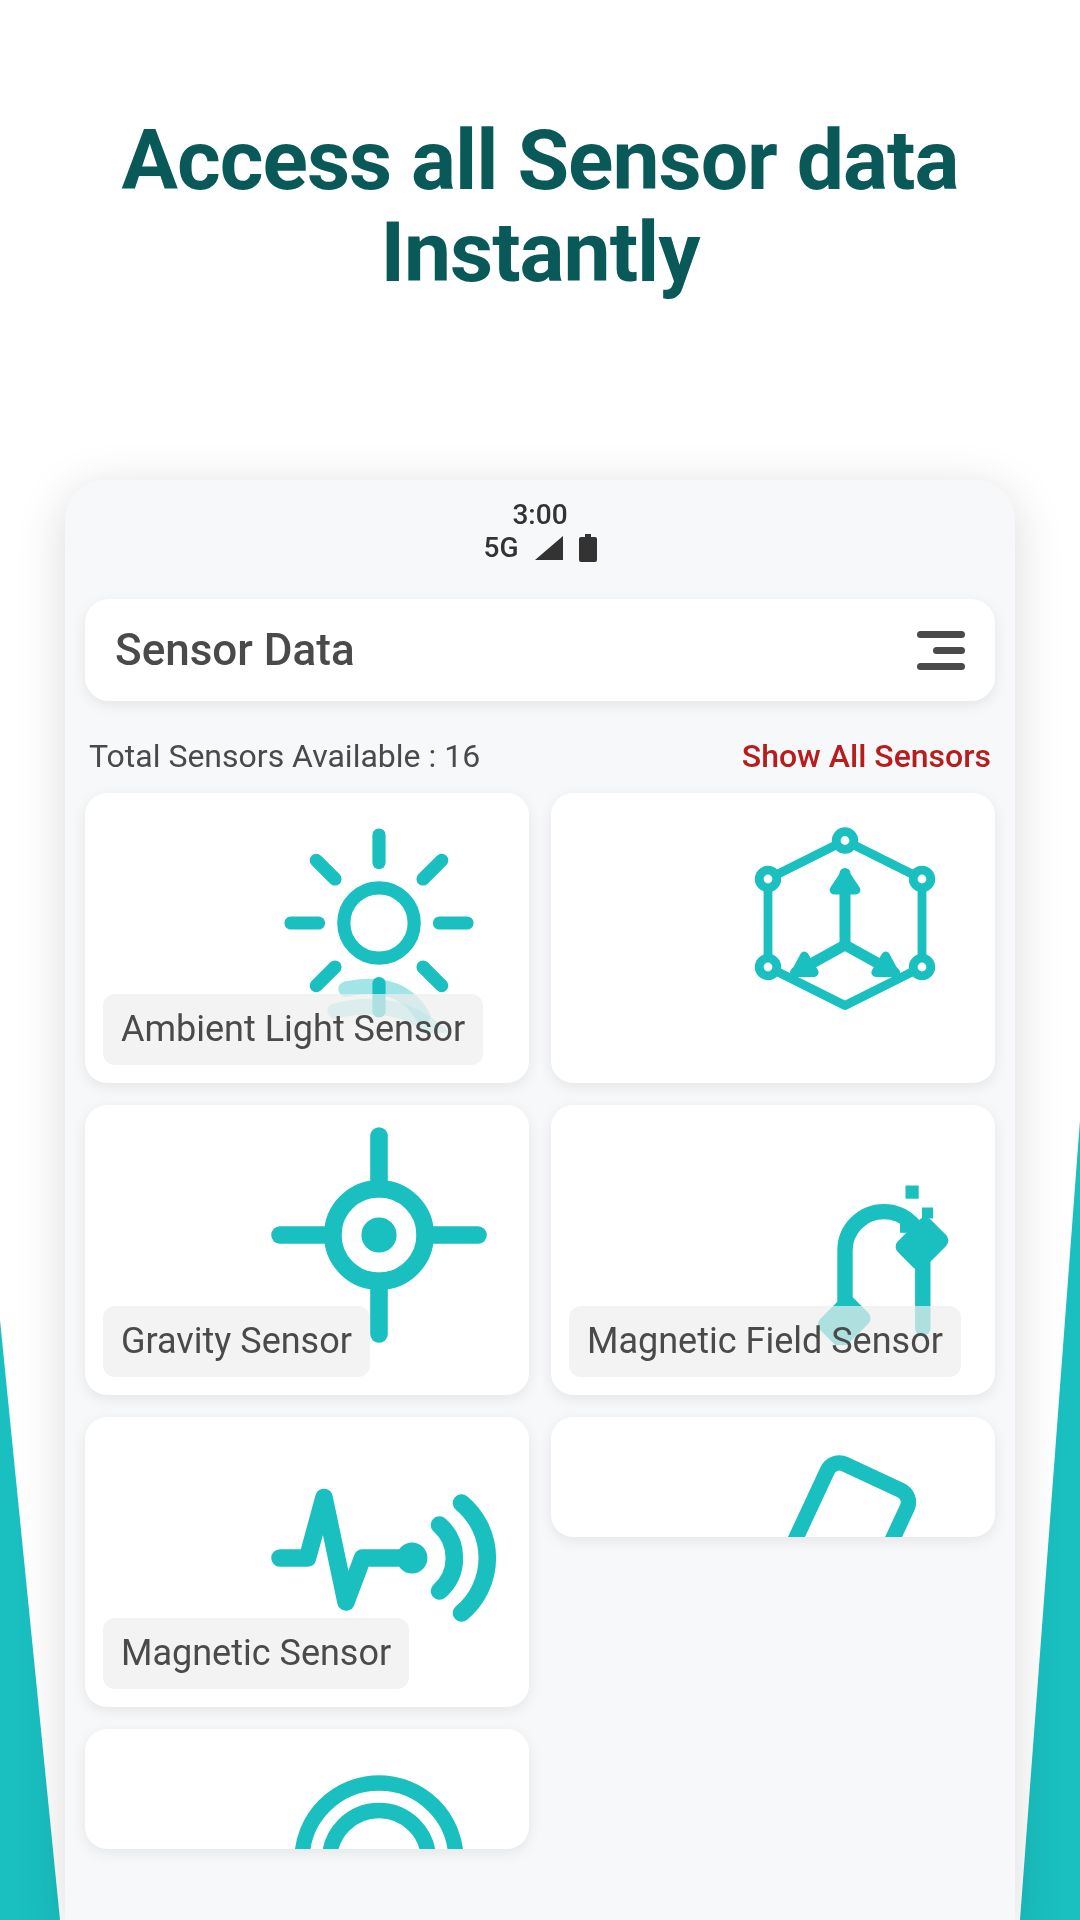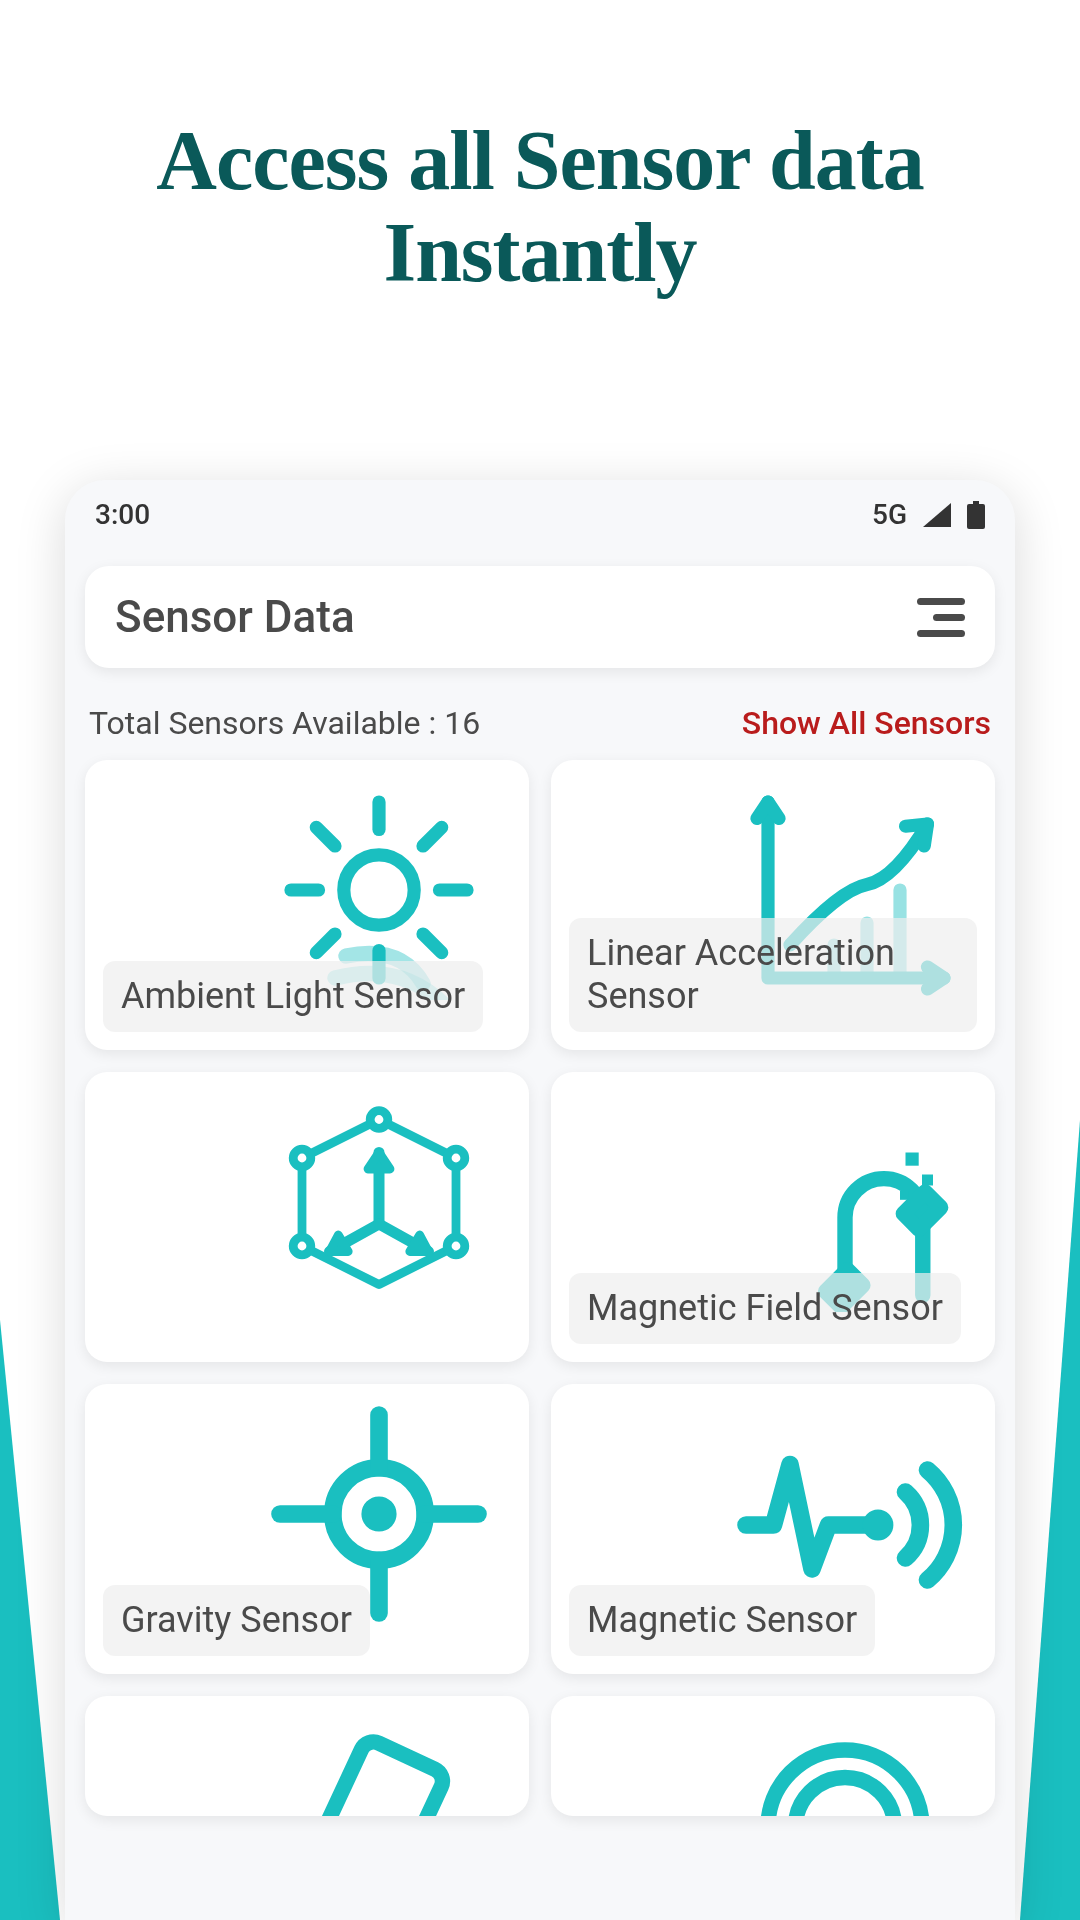--- a/index.html
+++ b/index.html
@@ -32,41 +32,41 @@
     border-color: transparent transparent #1abfc0 transparent;
   }
   .headline {
     text-align: center;
     color: #0a5959;
     font-size: 84px;
     font-weight: 700;
     line-height: 1.1;
     padding: 115px 40px 0;
     letter-spacing: -1px;
-    font-family: Liberation Serif, serif;
   }
   .phone-frame {
     position: absolute;
     top: 480px;
     left: 65px;
     width: 950px;
     height: 1440px;
     background: #f7f8fa;
     border-radius: 40px 40px 0 0;
     box-shadow: 0 10px 50px rgba(0,0,0,0.15);
     overflow: hidden;
   }
   .status-bar {
     display: flex;
     justify-content: space-between;
     align-items: center;
     padding: 18px 30px 10px;
     font-size: 28px;
     color: #333;
     font-weight: 500;
+    flex-direction: column;
   }
   .status-right { display: flex; align-items: center; gap: 16px; }
   .app-header {
     margin: 25px 20px 8px;
     background: #ffffff;
     border-radius: 24px;
     box-shadow: 0 4px 14px rgba(0,0,0,0.08);
     padding: 25px 30px;
     display: flex;
     justify-content: space-between;
@@ -200,35 +200,20 @@
           <line x1="140" y1="140" x2="157" y2="157"></line>
           <line x1="140" y1="60" x2="157" y2="43"></line>
           <line x1="43" y1="157" x2="60" y2="140"></line>
           <path d="M70 160 Q120 150 140 185" stroke="#1abfc0" stroke-opacity="0.4" stroke-width="14"></path>
           <path d="M60 180 Q120 165 160 205" stroke="#1abfc0" stroke-opacity="0.35" stroke-width="14"></path>
         </svg>
       </div>
       <div class="card-label">Ambient Light Sensor</div>
     </div>
 
-    <div class="card">
-      <div class="card-icon">
-        <svg viewBox="0 0 200 200" stroke="#1abfc0" fill="none" stroke-width="12" stroke-linecap="round" stroke-linejoin="round">
-          <path d="M30 20 L30 180 L190 180"></path>
-          <path d="M30 20 L20 35 M30 20 L40 35"></path>
-          <path d="M190 180 L175 170 M190 180 L175 190"></path>
-          <path d="M50 150 Q95 100 120 95 T175 40"></path>
-          <path d="M175 40 L155 42 M175 40 L172 60"></path>
-          <line x1="90" y1="150" x2="90" y2="175" stroke-opacity="0.45"></line>
-          <line x1="120" y1="130" x2="120" y2="175" stroke-opacity="0.45"></line>
-          <line x1="150" y1="100" x2="150" y2="175" stroke-opacity="0.45"></line>
-        </svg>
-      </div>
-      <div class="card-label">Linear Acceleration Sensor</div>
-    </div>
 
     <div class="card">
       <div class="card-icon">
         <svg viewBox="0 0 200 200" stroke="#1abfc0" fill="none" stroke-width="8" stroke-linecap="round" stroke-linejoin="round">
           <path d="M100 25 L170 60 L170 140 L100 175 L30 140 L30 60 Z"></path>
           <circle cx="100" cy="25" r="8" fill="#fff"></circle>
           <circle cx="170" cy="60" r="8" fill="#fff"></circle>
           <circle cx="170" cy="140" r="8" fill="#fff"></circle>
           <circle cx="30" cy="140" r="8" fill="#fff"></circle>
           <circle cx="30" cy="60" r="8" fill="#fff"></circle>
@@ -237,49 +222,49 @@
           <line x1="100" y1="120" x2="55" y2="145" stroke-width="10"></line>
           <path d="M55 145 L72 145 L63 130 Z" fill="#1abfc0"></path>
           <line x1="100" y1="120" x2="145" y2="145" stroke-width="10"></line>
           <path d="M145 145 L128 145 L137 130 Z" fill="#1abfc0"></path>
         </svg>
       </div>
     </div>
 
     <div class="card">
       <div class="card-icon">
+        <svg viewBox="0 0 200 200" stroke="#1abfc0" fill="none" stroke-width="16" stroke-linecap="round">
+          <circle cx="100" cy="100" r="42"></circle>
+          <line x1="100" y1="10" x2="100" y2="58"></line>
+          <line x1="100" y1="142" x2="100" y2="190"></line>
+          <line x1="10" y1="100" x2="58" y2="100"></line>
+          <line x1="142" y1="100" x2="190" y2="100"></line>
+          <circle cx="100" cy="100" r="8" fill="#1abfc0"></circle>
+        </svg>
+      </div>
+      <div class="card-label">Gravity Sensor</div>
+    </div>
+
+    <div class="card">
+      <div class="card-icon">
         <svg viewBox="0 0 200 200" stroke="#1abfc0" fill="none" stroke-width="14" stroke-linecap="round" stroke-linejoin="round">
           <path d="M40 160 L90 110 A35 35 0 0 1 140 160 L90 210" transform="rotate(-45 100 100)"></path>
           <rect x="30" y="145" width="28" height="20" transform="rotate(-45 100 100)" fill="#1abfc0"></rect>
           <rect x="130" y="145" width="28" height="20" transform="rotate(-45 100 100)" fill="#1abfc0"></rect>
           <rect x="155" y="55" width="12" height="12" fill="#1abfc0" stroke="none"></rect>
           <rect x="170" y="75" width="10" height="10" fill="#1abfc0" stroke="none"></rect>
           <rect x="150" y="90" width="8" height="8" fill="#1abfc0" stroke="none"></rect>
           <rect x="175" y="105" width="10" height="10" fill="#1abfc0" stroke="none"></rect>
         </svg>
       </div>
       <div class="card-label">Magnetic Field Sensor</div>
     </div>
 
     <div class="card">
       <div class="card-icon">
-        <svg viewBox="0 0 200 200" stroke="#1abfc0" fill="none" stroke-width="16" stroke-linecap="round">
-          <circle cx="100" cy="100" r="42"></circle>
-          <line x1="100" y1="10" x2="100" y2="58"></line>
-          <line x1="100" y1="142" x2="100" y2="190"></line>
-          <line x1="10" y1="100" x2="58" y2="100"></line>
-          <line x1="142" y1="100" x2="190" y2="100"></line>
-          <circle cx="100" cy="100" r="8" fill="#1abfc0"></circle>
-        </svg>
-      </div>
-      <div class="card-label">Gravity Sensor</div>
-    </div>
-
-    <div class="card">
-      <div class="card-icon">
         <svg viewBox="0 0 200 200" stroke="#1abfc0" fill="none" stroke-width="16" stroke-linecap="round" stroke-linejoin="round">
           <path d="M10 110 L35 110 L50 55 L70 150 L85 110 L120 110"></path>
           <circle cx="130" cy="110" r="14" fill="#1abfc0" stroke="none"></circle>
           <path d="M155 80 A40 40 0 0 1 155 140"></path>
           <path d="M175 60 A65 65 0 0 1 175 160"></path>
         </svg>
       </div>
       <div class="card-label">Magnetic Sensor</div>
     </div>
 

